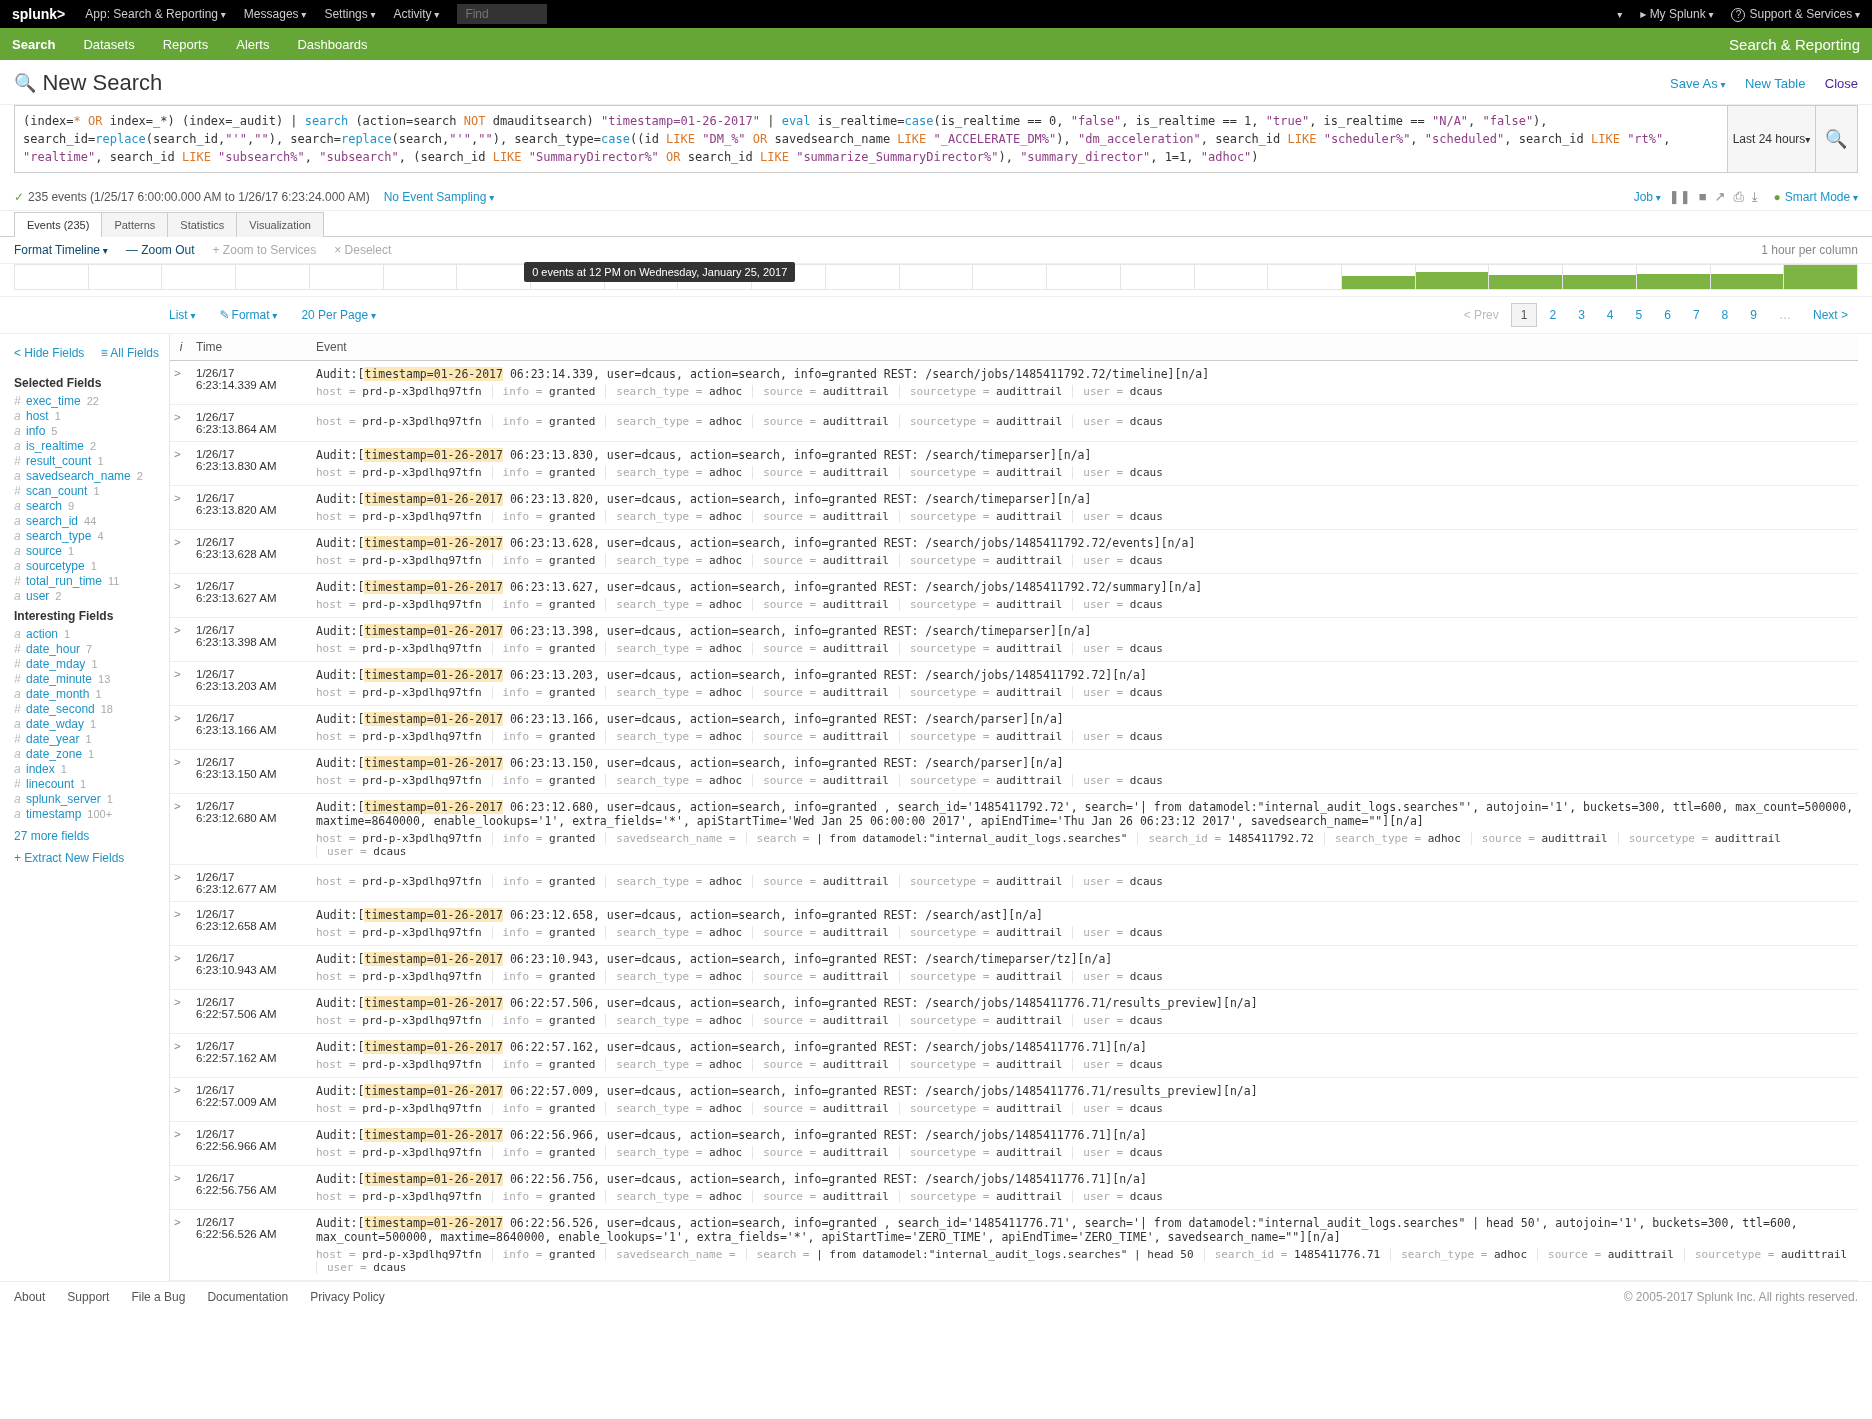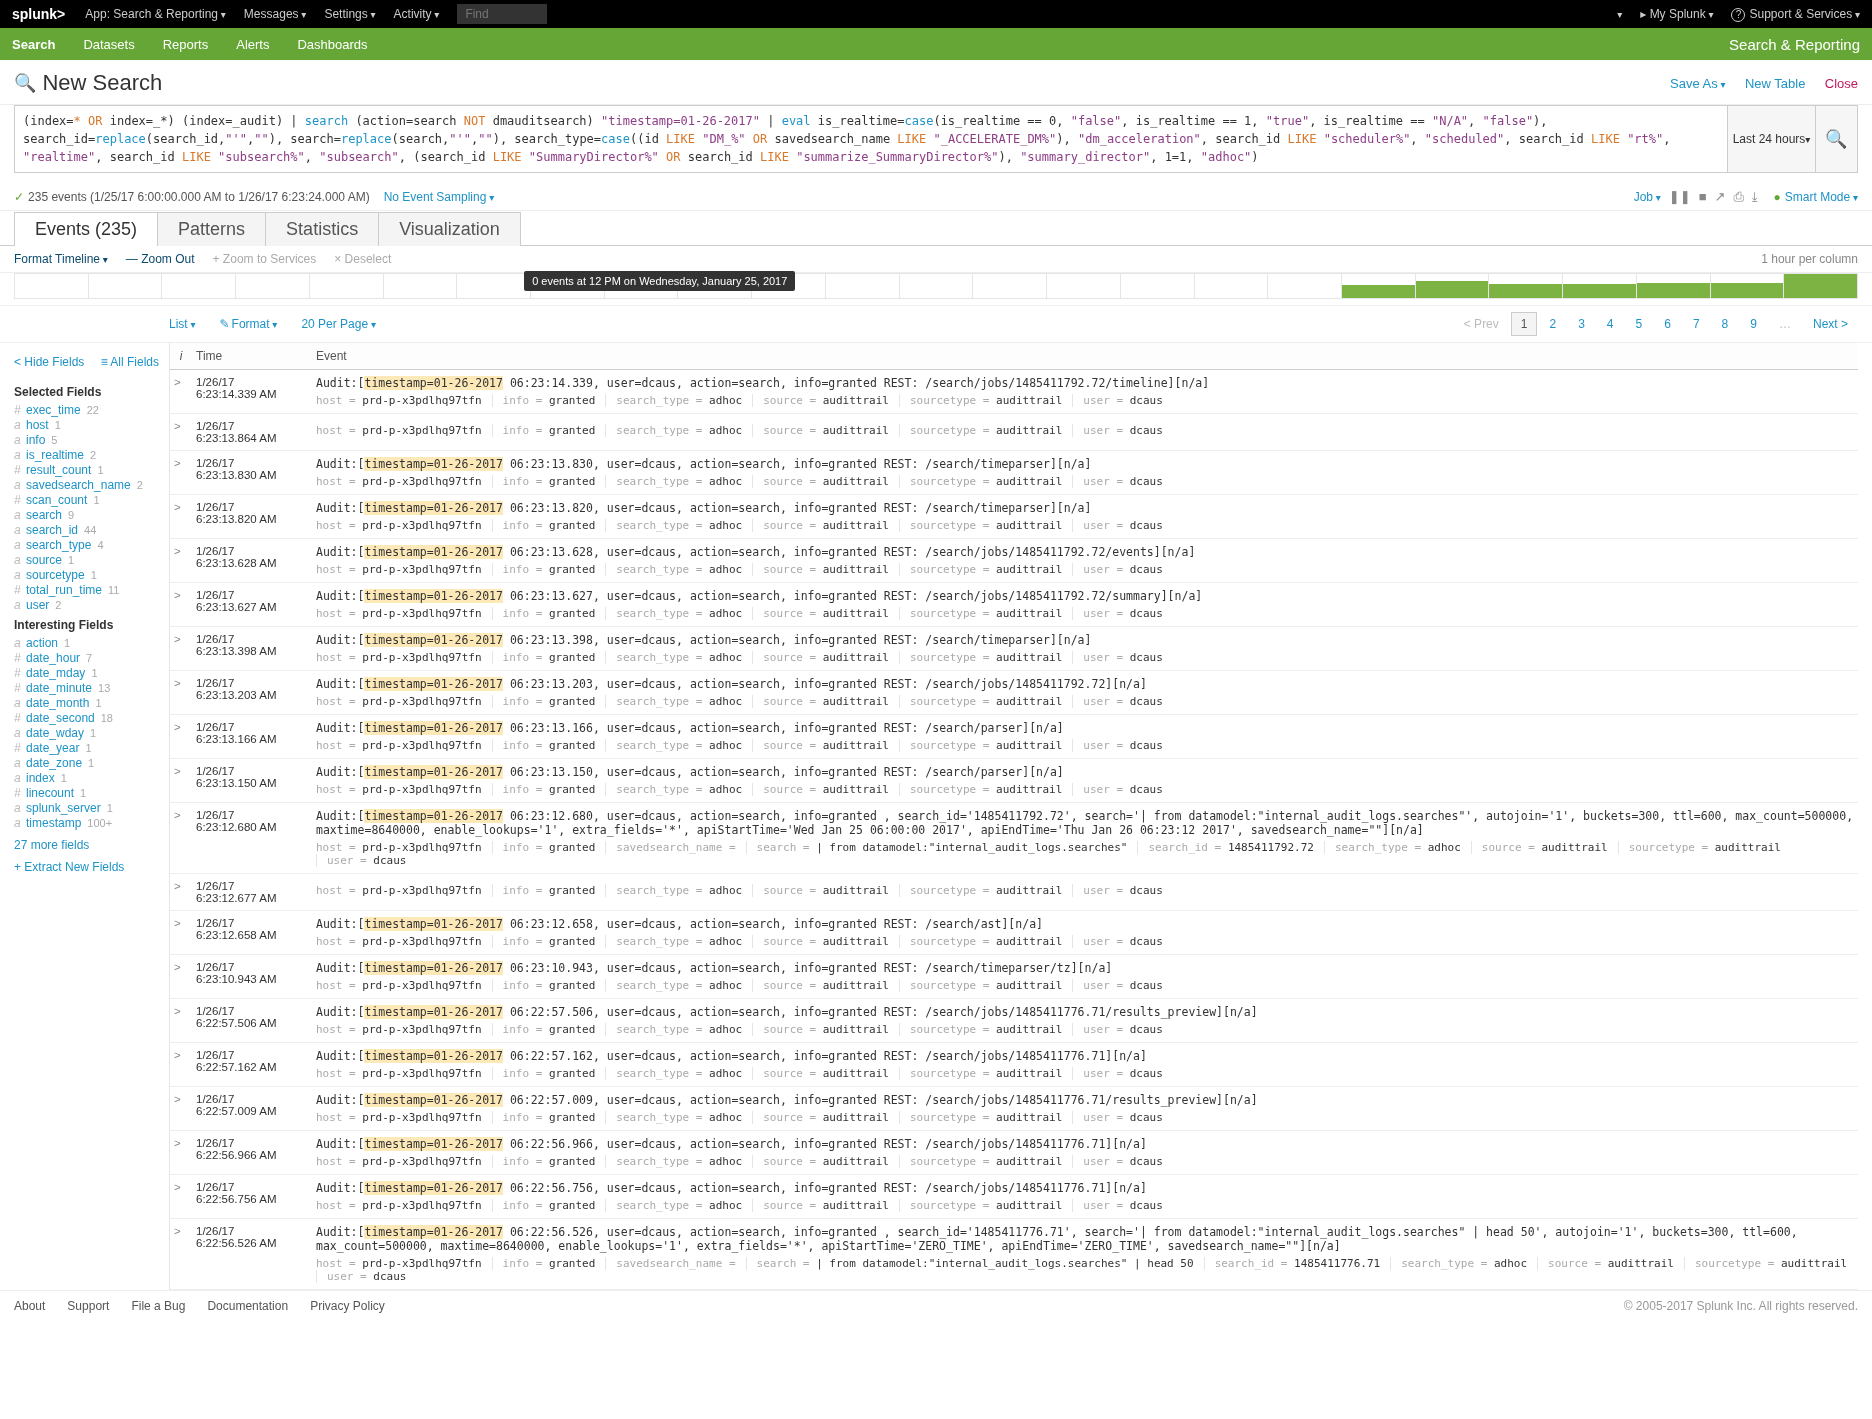--- a/index.html
+++ b/index.html
@@ -20,21 +20,21 @@
 .app-bar { background: #65a637; color: #fff; height: 32px; display: flex; align-items: center; padding: 0 12px; font-size: 13px; }
 .app-bar .nav-item { margin-right: 28px; cursor: pointer; color: #fff; }
 .app-bar .nav-item.active { font-weight: bold; }
 .app-bar .spacer { flex: 1; }
 
 
 .page-header { display: flex; align-items: center; padding: 10px 14px 8px; border-bottom: 1px solid #eee; }
 .page-header .title { font-size: 22px; font-weight: 400; color: #333; flex:1; display:flex; align-items:center; }
 .page-header .title .qicon { font-size:18px; margin-right:6px; color:#888; }
 .page-header .actions a { margin-left: 16px; font-size: 13px; text-align: center; }
-.page-header .actions a.close { color:#be185d;margin-top:8px; }
+.page-header .actions a.close { color:#4c1d95;margin-top:8px; }
 
 
 .search-bar-row { display:flex; align-items:stretch; padding: 0 14px 10px; }
 .search-box { flex:1; border:1px solid #ccc; background:#fff; padding:6px 8px; font-family: Consolas, Monaco, monospace; font-size:12px; line-height:1.5; color:#333; overflow:auto; }
 .search-box .op { color:#d9782b; }
 .search-box .cmd { color:#1e93c6; }
 .search-box .str { color:#8d3e86; }
 .search-box .fn { color:#1e93c6; }
 .timerange { width:88px; border:1px solid #ccc; border-left:none; display:flex; align-items:center; justify-content:center; font-size:12px; color:#333; background:#f6f6f6; cursor:pointer; }
 .search-btn { width:42px; border:1px solid #ccc; border-left:none; background:#f6f6f6; display:flex; align-items:center; justify-content:center; font-size:18px; color:#333; cursor:pointer; }
@@ -44,21 +44,21 @@
 .status-row .check { color:#65a637; margin-right:4px; }
 .status-row .sampling { margin-left:14px; color:#1e93c6; cursor:pointer; }
 .status-row .right { flex:1; display:flex; justify-content:flex-end; align-items:center; }
 .status-row .right .ctl { margin-left:8px; color:#888; cursor:pointer; font-size:13px; }
 .status-row .right .job { color:#1e93c6; margin-left:16px; }
 .status-row .right .smart { color:#1e93c6; margin-left:16px; }
 .status-row .right .smart::before { content:"●"; color:#65a637; margin-right:4px; }
 
 
 .tabs-row { display:flex; border-bottom:1px solid #ccc; padding:0 14px; }
-.tab { padding:6px 20px; border:1px solid #ccc; border-bottom:none; margin-right:-1px; background:#f4f4f4; cursor:pointer; font-size:18px; color:#555; position:relative; top:1px; }
+.tab { padding:6px 12px; border:1px solid #ccc; border-bottom:none; margin-right:-1px; background:#f4f4f4; cursor:pointer; font-size:11px; color:#555; position:relative; top:1px; }
 .tab.active { background:#fff; color:#333; }
 
 
 .timeline-toolbar { display:flex; align-items:center; padding:6px 14px; font-size:12px; border-bottom:1px solid #eee; }
 .timeline-toolbar .tt-item { margin-right:18px; color:#0c4a6e; cursor:pointer; }
 .timeline-toolbar .tt-item.disabled { color:#aaa; cursor:default; }
 .timeline-toolbar .spacer { flex:1; }
 .timeline-toolbar .rlabel { color:#888; }
 
 

